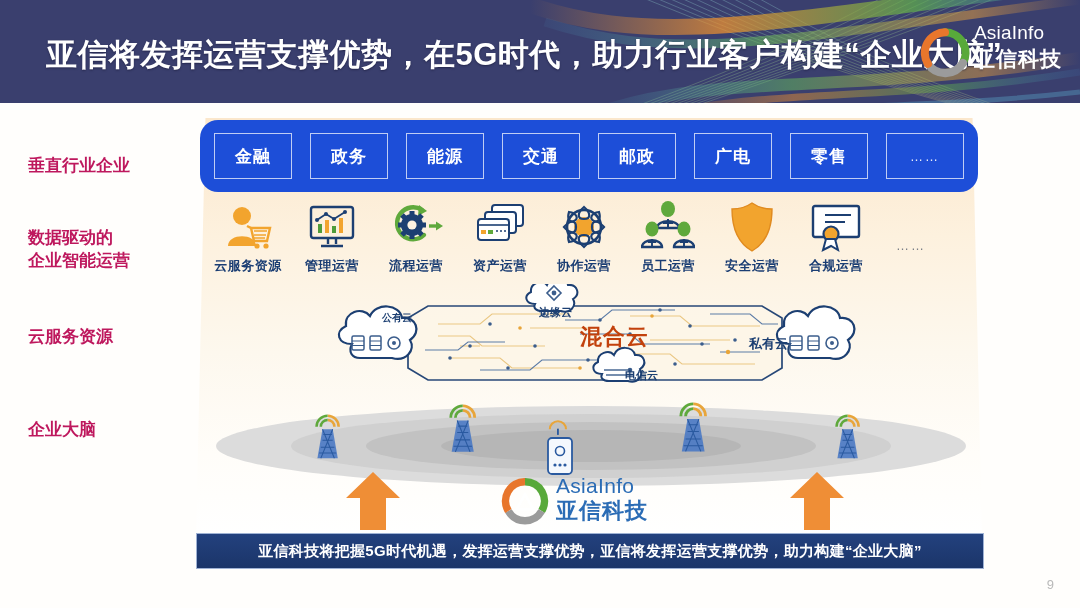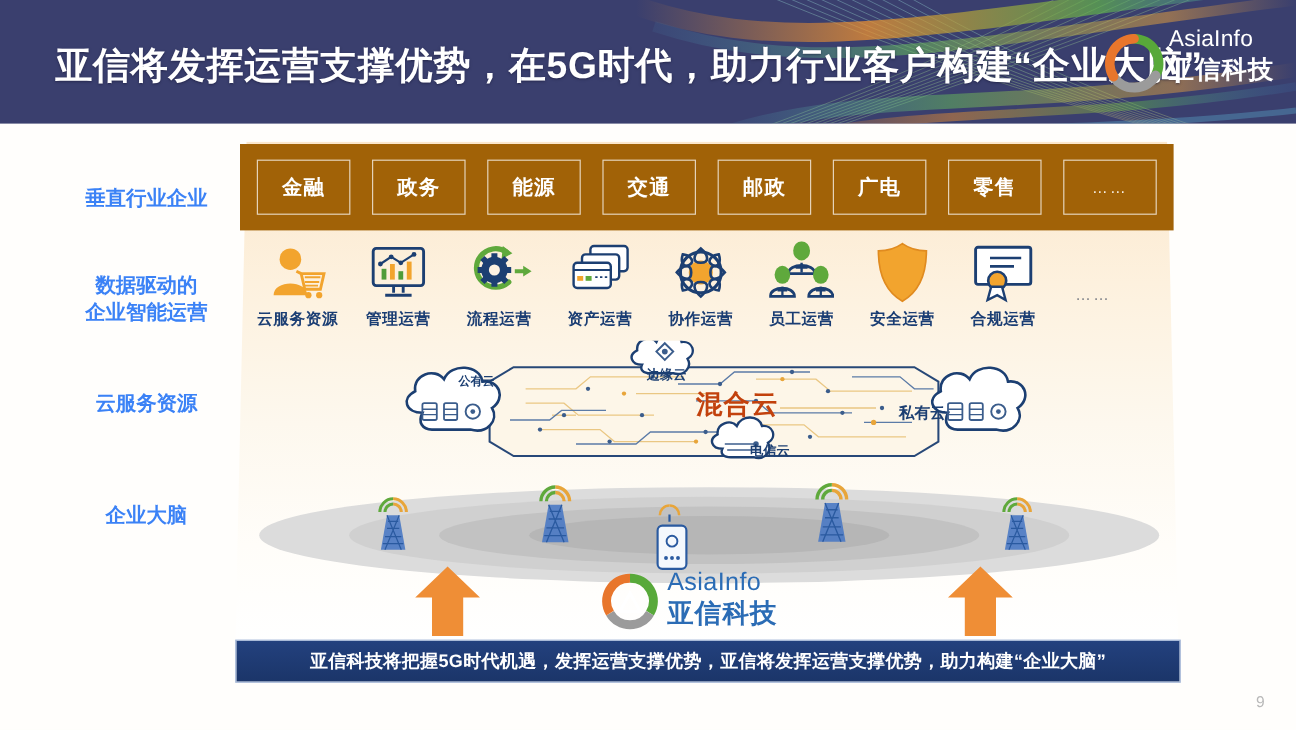--- a/index.html
+++ b/index.html
@@ -20,41 +20,41 @@
     text-shadow:0 1px 2px rgba(20,20,50,.55);
   }
   .header-logo{position:absolute;right:14px;top:20px;width:150px;height:66px;z-index:6;}
   .header-logo .ring{position:absolute;left:2px;top:6px;width:54px;height:54px;}
   .header-logo .ltxt{position:absolute;left:58px;top:2px;width:92px;}
   .header-logo .ltxt .en{color:#fff;font-size:19px;line-height:22px;letter-spacing:.2px;}
   .header-logo .ltxt .cn{color:#fff;font-size:21px;line-height:25px;font-weight:bold;letter-spacing:1px;margin-top:2px;}
 
   
   .rail-label{
-    position:absolute;color:#3b82f6;font-weight:bold;font-size:17px;
-    line-height:23px;text-align:center;width:160px;left:42px;
+    position:absolute;color:#be185d;font-weight:bold;font-size:17px;
+    line-height:23px;width:160px;left:28px;
     text-shadow:0 1px 1px rgba(255,255,255,.9);
   }
   #rail-0{top:154px;}
   #rail-1{top:226px;}
   #rail-2{top:325px;}
   #rail-3{top:418px;}
 
   
   .panel{
     position:absolute;left:196px;top:118px;width:786px;height:420px;
     background:linear-gradient(180deg,#fbe7cc 0%,#fdf1de 28%,#fdf8ee 56%,#fffdf9 80%,#ffffff 100%);
     clip-path:polygon(1.2% 0%,98.8% 0%,100% 100%,0% 100%);
   }
 
   
   .industry-bar{
     position:absolute;left:200px;top:120px;width:778px;height:72px;
-    background:#a16207;display:flex;align-items:center;justify-content:space-between;
-    padding:0 14px;box-sizing:border-box;
+    background:#1d4ed8;display:flex;align-items:center;justify-content:space-between;
+    padding:0 14px;box-sizing:border-box;border-radius:18px;
   }
   .ind-chip{
     flex:0 0 auto;width:76px;height:44px;border:1.6px solid rgba(255,255,255,.72);
     display:flex;align-items:center;justify-content:center;
     color:#ffffff;font-size:17px;font-weight:bold;letter-spacing:1px;
   }
   .ind-chip.dots{font-size:13px;letter-spacing:2px;font-weight:normal;color:rgba(255,255,255,.9);}
 
   
   .ops-row{position:absolute;left:206px;top:200px;width:770px;height:84px;display:flex;align-items:flex-start;}

